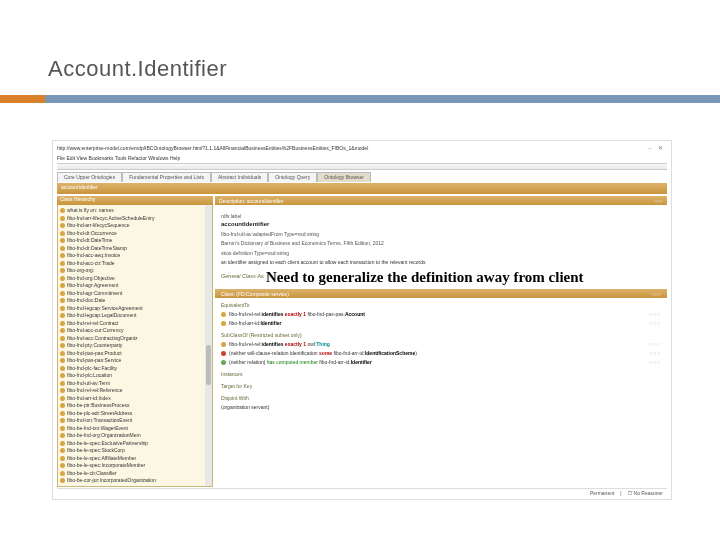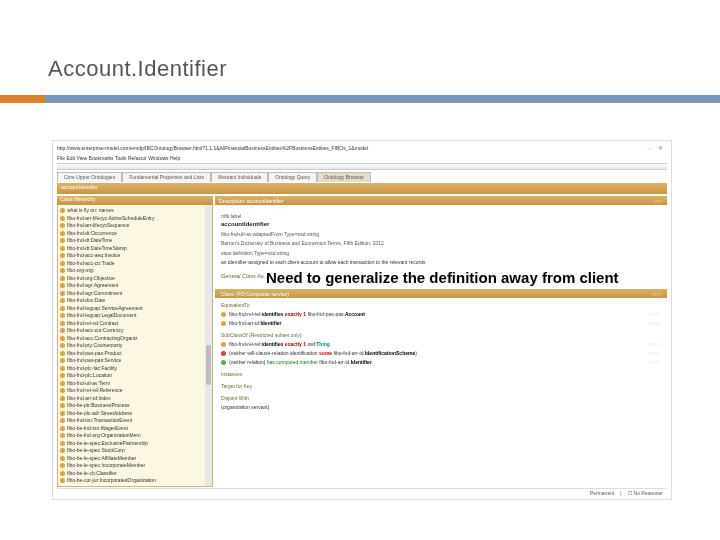--- a/index.html
+++ b/index.html
@@ -42,21 +42,21 @@
   .dot-grn { background:#6aa84f; }
   .row-text { font-size: 5px; color: #333; }
   .row-text b { color:#000; }
   .row-text .bold-red { color:#b00000; font-weight:bold; }
   .row-text .teal { color:#008a8a; font-weight:bold; }
   .row-text .grn { color:#0a7a0a; }
   .delta-icons { position:absolute; right:6px; font-size:5px; color:#aaa; letter-spacing:1px; }
 
   .status { position: absolute; left: 4px; right: 4px; bottom: 2px; height: 9px; font-size: 5px; color: #555; display:flex; justify-content:flex-end; align-items:center; padding: 0 4px; gap:6px; border-top:1px solid #ddd; }
 
-  .callout { position: absolute; top: 268px; left: 264px; font-size: 15px; font-weight: bold; color: #000; background: rgba(255,255,255,0.9); padding: 1px 2px; white-space: nowrap; }
+  .callout { position: absolute; top: 268px; left: 264px; font-size: 15px; font-weight: bold; color: #000; background: rgba(255,255,255,0.9); padding: 1px 2px; white-space: nowrap; font-family: Liberation Serif, serif; }
 </style>
 </head>
 <body>
 
 <div class="slide">
   <div class="title">Account.Identifier</div>
   <div class="accent-bar">
     <div class="accent-orange"></div>
     <div class="accent-blue"></div>
   </div>

